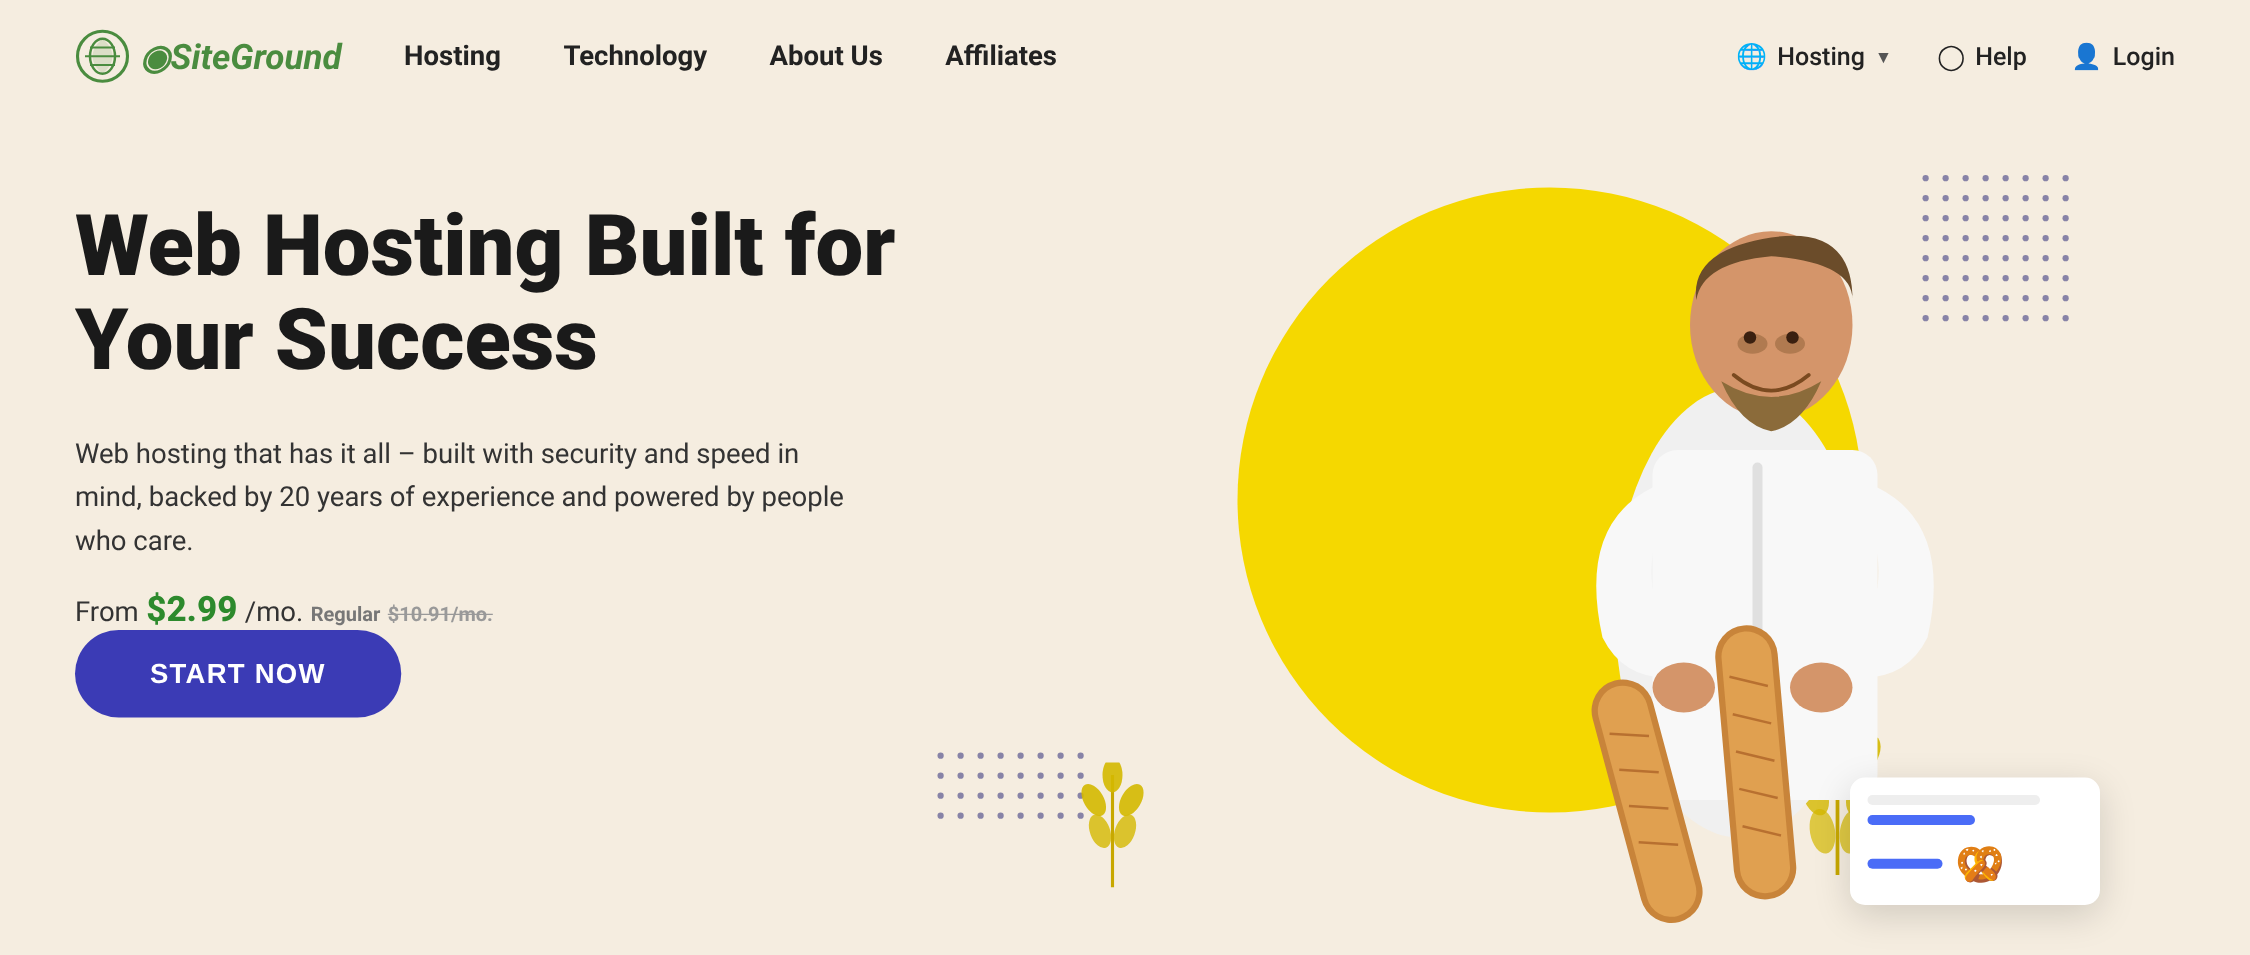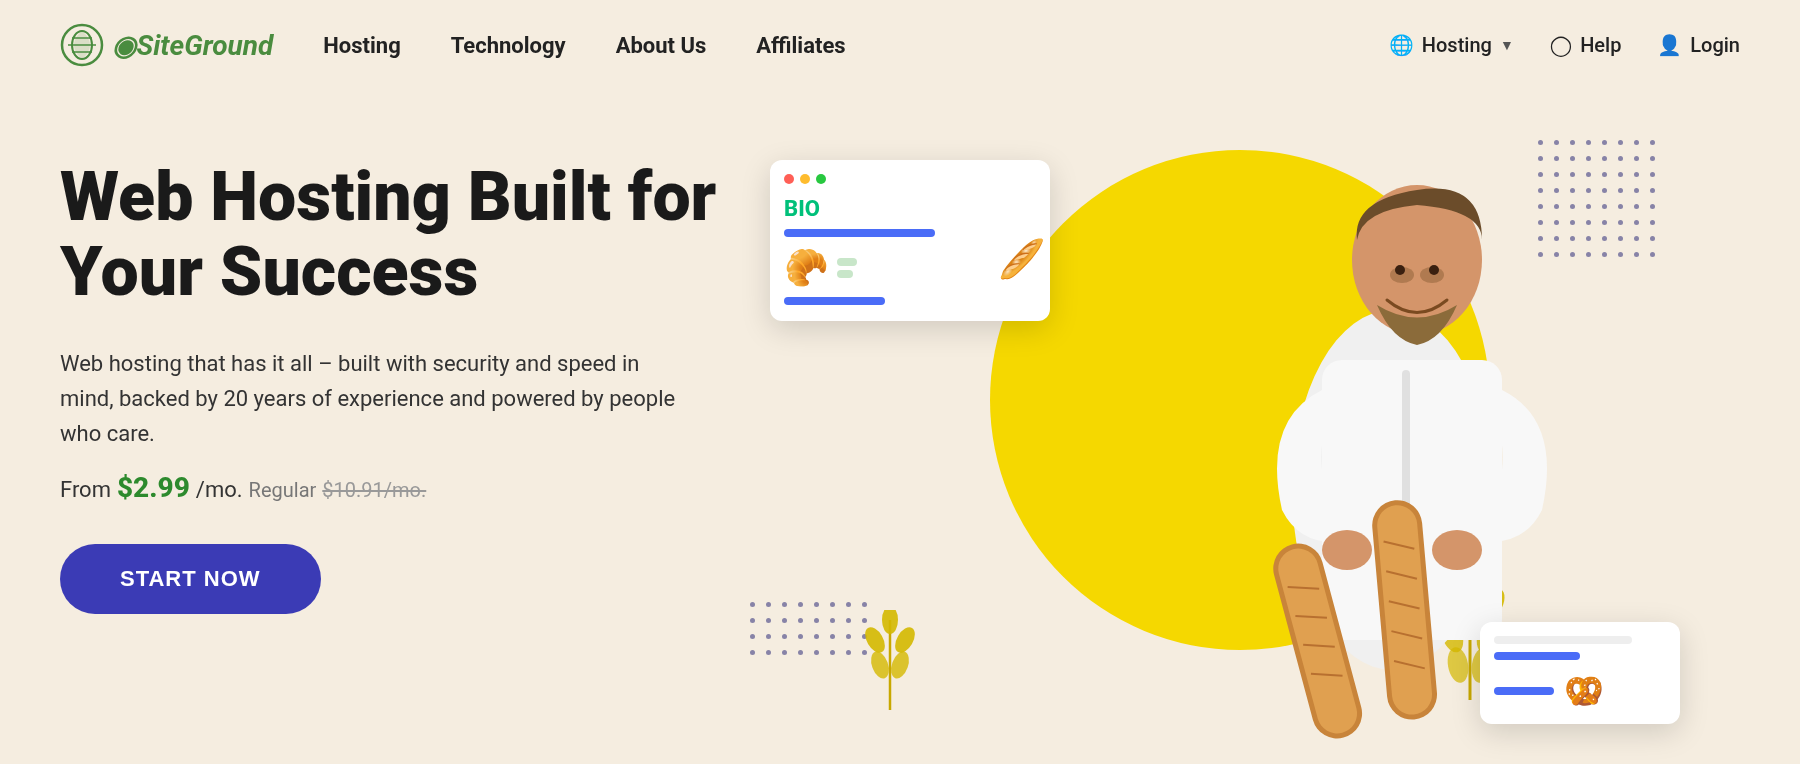--- a/index.html
+++ b/index.html
@@ -111,37 +111,36 @@
       font-size: 22px;
       color: #333;
       line-height: 1.6;
       max-width: 620px;
       margin-bottom: 20px;
     }
 
     .hero-price {
       font-size: 22px;
       color: #333;
-      margin-bottom: 40px;
       display: flex;
       align-items: baseline;
       gap: 6px;
       flex-wrap: wrap;
     }
 
     .price-amount {
       color: #2d8a2d;
       font-weight: 800;
       font-size: 28px;
     }
 
     .price-regular {
-      font-size: 20px;
+      font-size: 16px;
       color: #777;
-      font-weight: 400;
+      font-weight: 700;
     }
 
     .price-strikethrough {
       text-decoration: line-through;
       color: #999;
     }
 
     .cta-button {
       background-color: #3b3bb5;
       color: #fff;
@@ -455,40 +454,20 @@
           <div class="dot-item"></div>
           <div class="dot-item"></div>
           <div class="dot-item"></div>
           <div class="dot-item"></div>
           <div class="dot-item"></div>
           <div class="dot-item"></div>
           <div class="dot-item"></div>
       </div>
     </div>
 
-    <div class="browser-card">
-      <div class="browser-dots">
-        <div class="browser-dot" style="background:#ff5f56;"></div>
-        <div class="browser-dot" style="background:#febc2e;"></div>
-        <div class="browser-dot" style="background:#28c840;"></div>
-      </div>
-      <div class="bio-text">BIO</div>
-      <div class="bio-line"></div>
-      <div style="position:relative; min-height:60px;">
-        <div class="croissant-area">
-          <span style="font-size:36px;">🥐</span>
-          <div>
-            <div style="width:20px; height:8px; background:#c8e6c9; border-radius:4px; margin-bottom:4px;"></div>
-            <div style="width:16px; height:8px; background:#c8e6c9; border-radius:4px;"></div>
-          </div>
-        </div>
-        <div class="bio-line2"></div>
-        <span style="position:absolute; top:-10px; right:-10px; font-size:38px;">🥖</span>
-      </div>
-    </div>
 
     <div class="person-figure">
       
       <svg viewBox="0 0 380 640" xmlns="http://www.w3.org/2000/svg" class="person-svg">
 
         <ellipse cx="190" cy="360" rx="100" ry="180" fill="#f0f0f0"></ellipse>
 
         <ellipse cx="215" cy="130" rx="65" ry="75" fill="#d4956a"></ellipse>
 
         <path d="M155 110 Q150 70 215 60 Q280 50 280 110 Q280 80 215 75 Q160 80 155 110Z" fill="#6b4c2a"></path>

